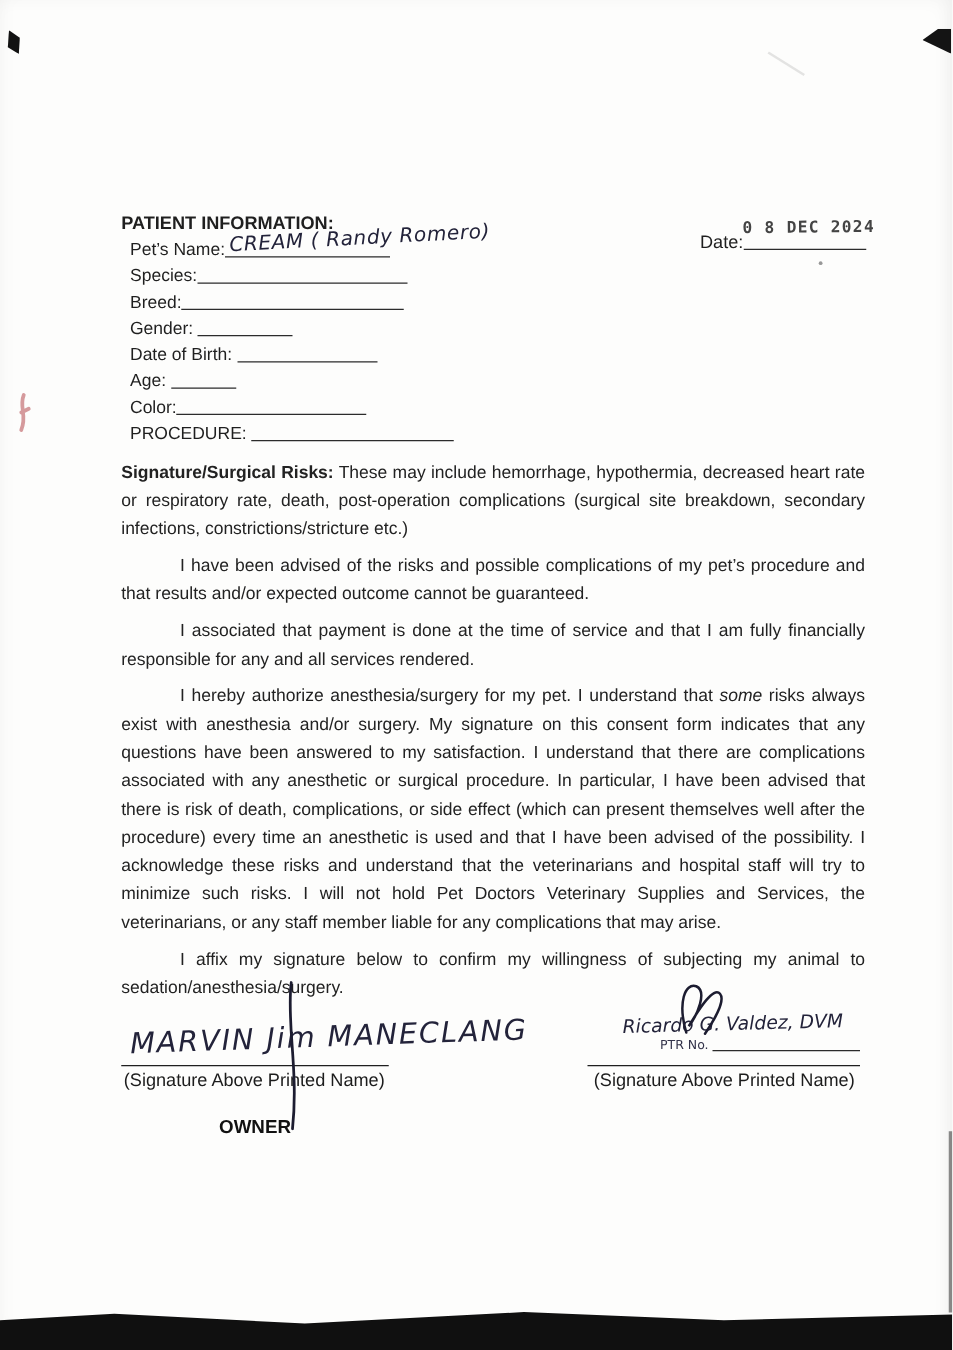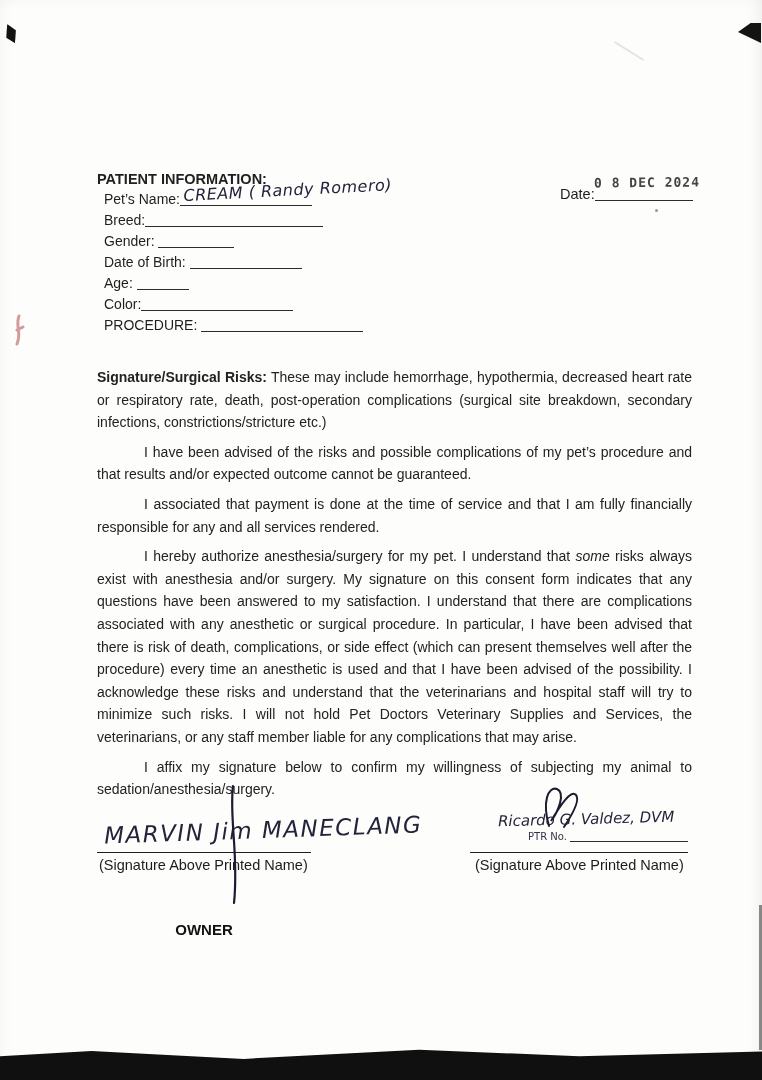--- a/index.html
+++ b/index.html
@@ -69,20 +69,23 @@
     <span class="stamp">0 8 DEC 2024</span>
     <span>Date:</span><span class="line" style="width:98px"></span>
   </div>
 
   <section class="patient">
     <div class="sec-title">PATIENT INFORMATION:</div>
     <div class="frow">
       <span>Pet’s Name:</span><span class="line" style="width:132px"><span class="hand pet-name">CREAM ( Randy Romero)</span></span>
     </div>
     <div class="frow">
+      <span>Species:</span><span class="line" style="width:168px"></span>
+    </div>
+    <div class="frow">
       <span>Breed:</span><span class="line" style="width:178px"></span>
     </div>
     <div class="frow">
       <span>Gender:</span> <span class="line" style="width:76px"></span>
     </div>
     <div class="frow">
       <span>Date of Birth:</span> <span class="line" style="width:112px"></span>
     </div>
     <div class="frow">
       <span>Age:</span> <span class="line" style="width:52px"></span>
@@ -100,21 +103,21 @@
     <p class="jp ind">I have been advised of the risks and possible complications of my pet’s procedure and that results and/or expected outcome cannot be guaranteed.</p>
     <p class="jp ind">I associated that payment is done at the time of service and that I am fully financially responsible for any and all services rendered.</p>
     <p class="jp ind"><span>I hereby authorize anesthesia/surgery for my pet. I understand that </span><i>some</i><span> risks always exist with anesthesia and/or surgery. My signature on this consent form indicates that any questions have been answered to my satisfaction. I understand that there are complications associated with any anesthetic or surgical procedure. In particular, I have been advised that there is risk of death, complications, or side effect (which can present themselves well after the procedure) every time an anesthetic is used and that I have been advised of the possibility. I acknowledge these risks and understand that the veterinarians and hospital staff will try to minimize such risks. I will not hold Pet Doctors Veterinary Supplies and Services, the veterinarians, or any staff member liable for any complications that may arise.</span></p>
     <p class="jp ind">I affix my signature below to confirm my willingness of subjecting my animal to sedation/anesthesia/surgery.</p>
   </section>
 
   <div class="sigs">
     <div class="hand owner-hand">MARVIN Jim MANECLANG</div>
     <div class="sigline" style="left:97px;top:852px;width:214px"></div>
     <div class="caption" style="left:99px;top:857px">(Signature Above Printed Name)</div>
-    <div class="role" style="left:97px;top:921px;width:214px">OWNER</div>
+    <div class="role" style="left:97px;top:893px;width:214px">OWNER</div>
 
     <div class="hand vet-hand">Ricardo G. Valdez, DVM</div>
     <div class="ptr"><span>PTR No.</span> <span class="line" style="width:118px;height:9px"></span></div>
     <div class="sigline" style="left:470px;top:852px;width:218px"></div>
     <div class="caption" style="left:475px;top:857px">(Signature Above Printed Name)</div>
   </div>
 
   <svg class="pen-overlay" width="762" height="1080">
     <path d="M233,786 C229,818 239,856 234,903" stroke="#1c1c30" stroke-width="2.2" fill="none" stroke-linecap="round"></path>
     <path d="M549,826 C542,802 548,786 557,789 C566,793 558,812 551,821 C560,806 571,789 576,795 C581,801 570,818 564,827" stroke="#1c1c30" stroke-width="2" fill="none" stroke-linecap="round"></path>

